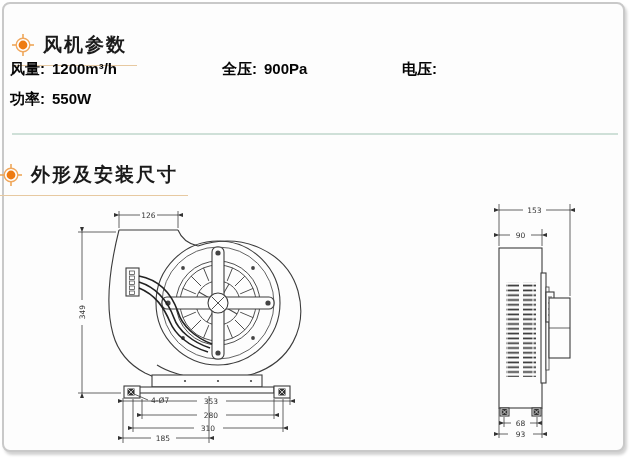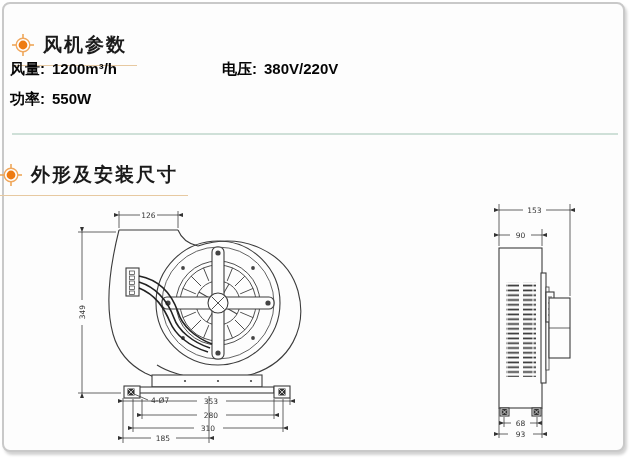--- a/index.html
+++ b/index.html
@@ -43,23 +43,26 @@
   </svg>
   <span class="sec-title-text">风机参数</span>
 </div>
 
 <div class="spec-table">
   <div class="spec-row">
     <div class="spec-cell c1">
       <span>风量:</span>
       <span>1200m³/h</span>
     </div>
+    <div class="spec-cell c2">
+      <span>全压:</span>
+      <span>900Pa</span>
+    </div>
     <div class="spec-cell c3">
       <span>电压:</span>
-      <span>380V/220V</span>
     </div>
   </div>
   <div class="spec-row">
     <div class="spec-cell c2">
       <span>功率:</span>
       <span>550W</span>
     </div>
   </div>
 </div>
 

